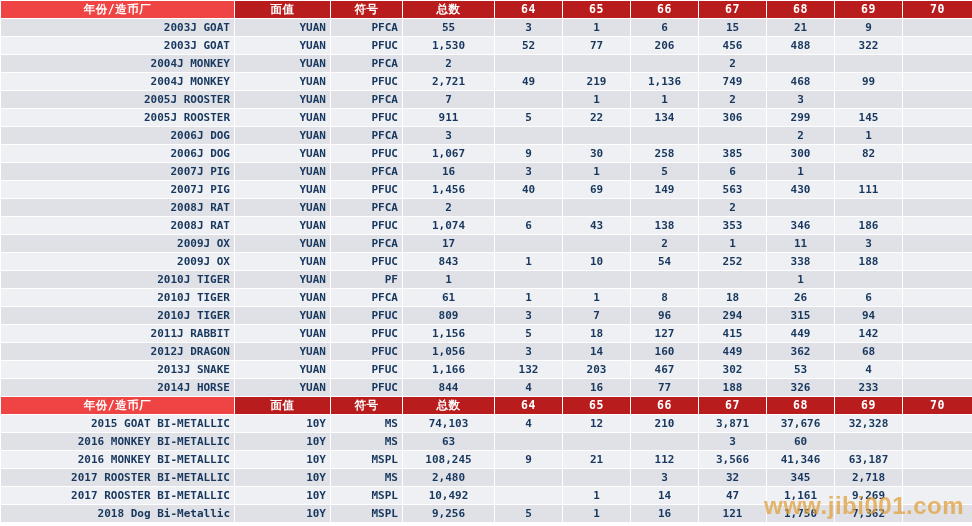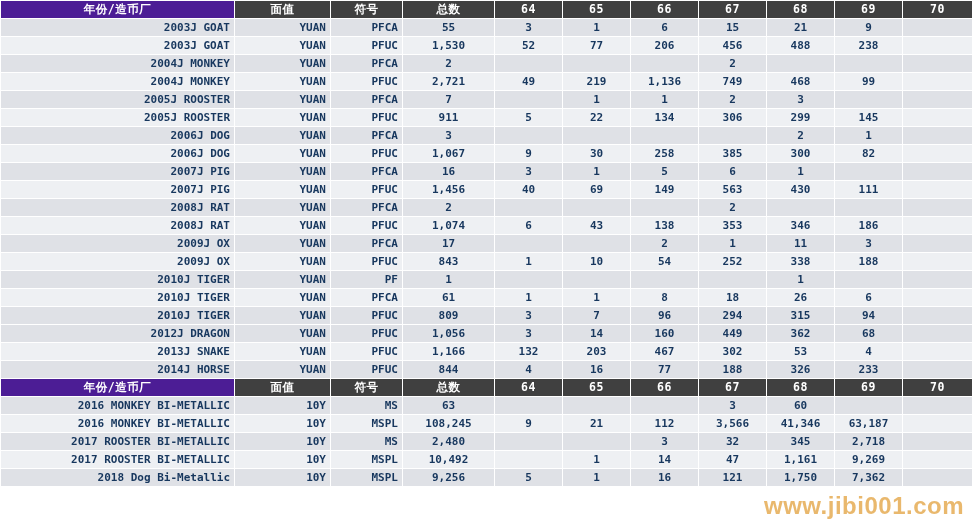--- a/index.html
+++ b/index.html
@@ -23,28 +23,28 @@
     border: 1px solid #ffffff;
     font-size: 11px;
     line-height: 13px;
     height: 17px;
     padding: 0 4px;
     overflow: hidden;
     white-space: nowrap;
   }
   
   tr.hdr td {
-    background: #404040;
+    background: #b91c1c;
     color: #ffffff;
     font-weight: bold;
     text-align: center;
     letter-spacing: 0.5px;
     font-size: 11.5px;
   }
-  tr.hdr td.c-year { background:#4c1d95; }
+  tr.hdr td.c-year { background:#ef4444; }
   
   tr.body td {
     color: #17375e;
     font-weight: bold;
   }
   tr.odd td { background: #dfe1e6; }
   tr.even td { background: #eef0f3; }
 
   td.c-year   { text-align: right; }
   td.c-denom  { text-align: right; }
@@ -119,21 +119,21 @@
       <tr class="body even">
         <td class="c-year">2003J GOAT</td>
         <td class="c-denom">YUAN</td>
         <td class="c-sym">PFUC</td>
         <td class="c-total">1,530</td>
         <td class="c-g">52</td>
         <td class="c-g">77</td>
         <td class="c-g">206</td>
         <td class="c-g">456</td>
         <td class="c-g">488</td>
-        <td class="c-g">238</td>
+        <td class="c-g">322</td>
         <td class="c-g"></td>
       </tr>
       <tr class="body odd">
         <td class="c-year">2004J MONKEY</td>
         <td class="c-denom">YUAN</td>
         <td class="c-sym">PFCA</td>
         <td class="c-total">2</td>
         <td class="c-g"></td>
         <td class="c-g"></td>
         <td class="c-g"></td>
@@ -315,20 +315,33 @@
         <td class="c-year">2010J TIGER</td>
         <td class="c-denom">YUAN</td>
         <td class="c-sym">PFUC</td>
         <td class="c-total">809</td>
         <td class="c-g">3</td>
         <td class="c-g">7</td>
         <td class="c-g">96</td>
         <td class="c-g">294</td>
         <td class="c-g">315</td>
         <td class="c-g">94</td>
+        <td class="c-g"></td>
+      </tr>
+      <tr class="body even">
+        <td class="c-year">2011J RABBIT</td>
+        <td class="c-denom">YUAN</td>
+        <td class="c-sym">PFUC</td>
+        <td class="c-total">1,156</td>
+        <td class="c-g">5</td>
+        <td class="c-g">18</td>
+        <td class="c-g">127</td>
+        <td class="c-g">415</td>
+        <td class="c-g">449</td>
+        <td class="c-g">142</td>
         <td class="c-g"></td>
       </tr>
       <tr class="body odd">
         <td class="c-year">2012J DRAGON</td>
         <td class="c-denom">YUAN</td>
         <td class="c-sym">PFUC</td>
         <td class="c-total">1,056</td>
         <td class="c-g">3</td>
         <td class="c-g">14</td>
         <td class="c-g">160</td>
@@ -369,20 +382,33 @@
         <td class="c-sym">符号</td>
         <td class="c-total">总数</td>
         <td class="c-g">64</td>
         <td class="c-g">65</td>
         <td class="c-g">66</td>
         <td class="c-g">67</td>
         <td class="c-g">68</td>
         <td class="c-g">69</td>
         <td class="c-g">70</td>
       </tr>
+      <tr class="body even">
+        <td class="c-year">2015 GOAT BI-METALLIC</td>
+        <td class="c-denom">10Y</td>
+        <td class="c-sym">MS</td>
+        <td class="c-total">74,103</td>
+        <td class="c-g">4</td>
+        <td class="c-g">12</td>
+        <td class="c-g">210</td>
+        <td class="c-g">3,871</td>
+        <td class="c-g">37,676</td>
+        <td class="c-g">32,328</td>
+        <td class="c-g"></td>
+      </tr>
       <tr class="body odd">
         <td class="c-year">2016 MONKEY BI-METALLIC</td>
         <td class="c-denom">10Y</td>
         <td class="c-sym">MS</td>
         <td class="c-total">63</td>
         <td class="c-g"></td>
         <td class="c-g"></td>
         <td class="c-g"></td>
         <td class="c-g">3</td>
         <td class="c-g">60</td>

